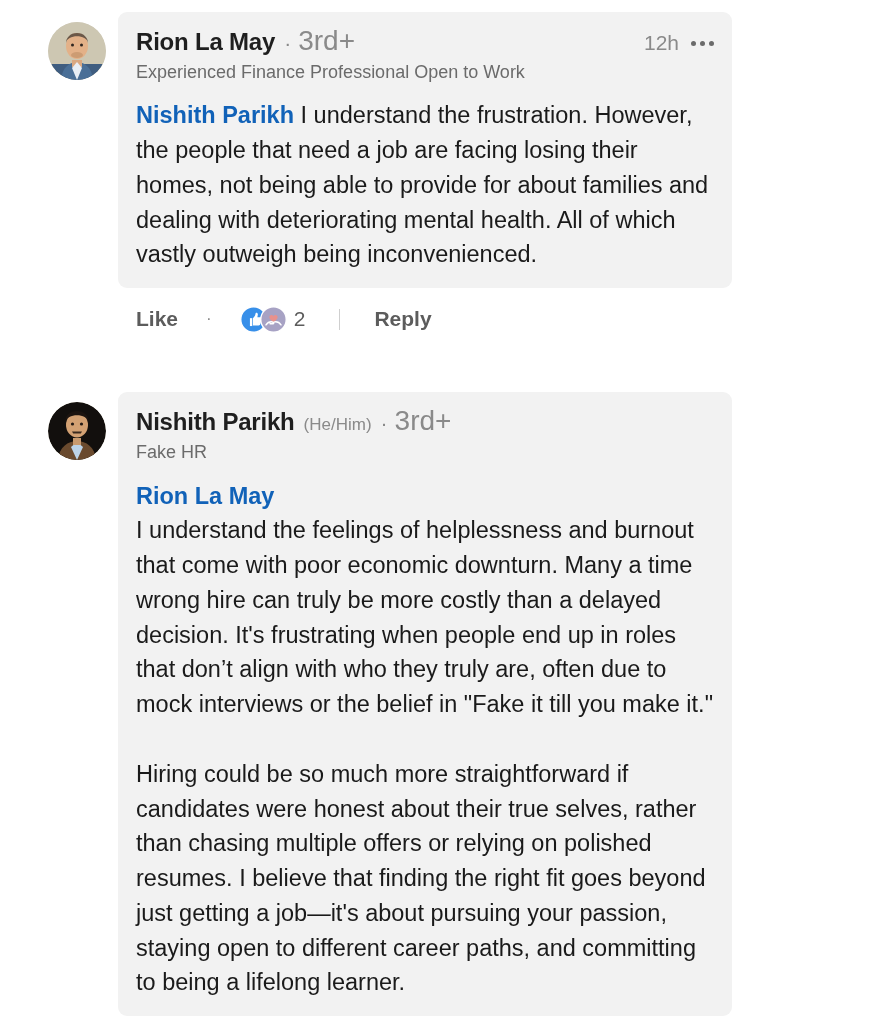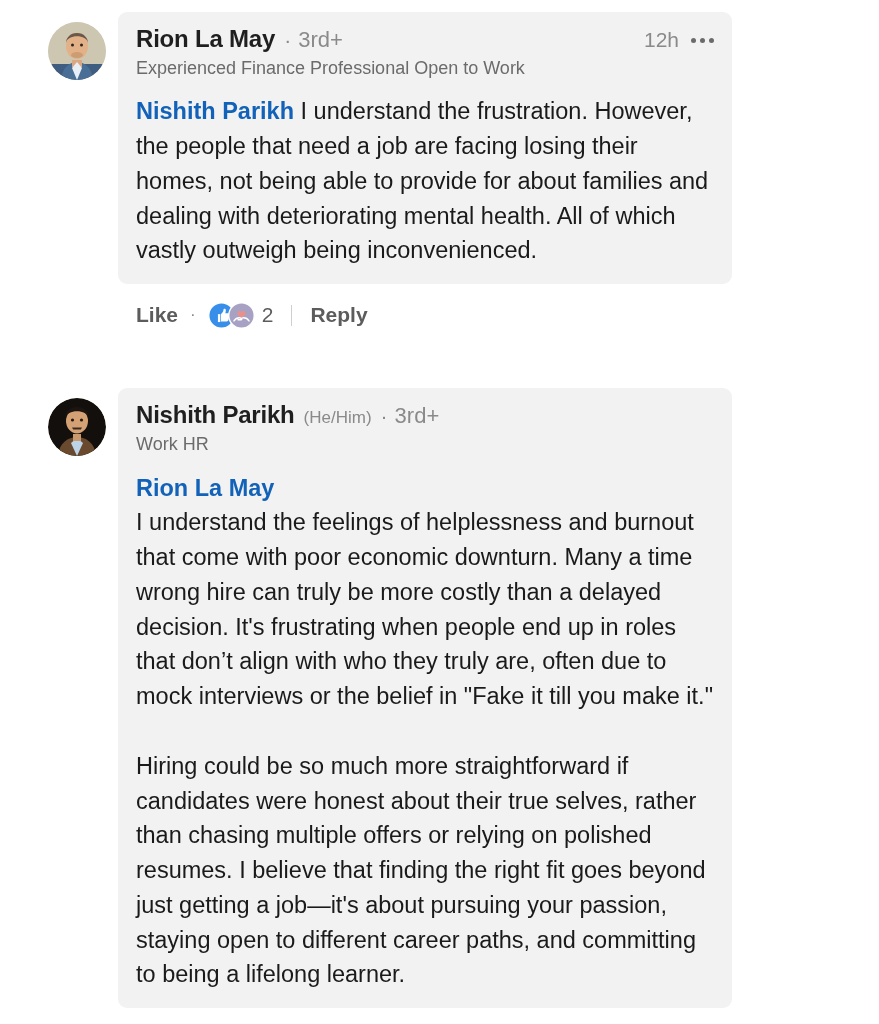--- a/index.html
+++ b/index.html
@@ -88,21 +88,21 @@
     color: #8a8a8a;
     margin-left: 9px;
     white-space: nowrap;
   }
   .degree-dot {
     font-size: 21px;
     color: #8a8a8a;
     margin: 0 7px 0 9px;
   }
   .degree {
-    font-size: 22px;
+    font-size: 28px;
     font-weight: 400;
     color: #8a8a8a;
     white-space: nowrap;
   }
   .hdr-right {
     display: flex;
     align-items: center;
     white-space: nowrap;
     flex: 0 0 auto;
     padding-left: 10px;
@@ -150,20 +150,21 @@
   }
   .mention-block { display: block; }
 
   
   .actions {
     display: flex;
     align-items: center;
     margin-top: 16px;
     padding-left: 18px;
     height: 30px;
+    gap: 16px;
   }
   .act-like, .act-reply {
     font-size: 21px;
     font-weight: 700;
     color: #5c5c5c;
     cursor: pointer;
   }
   .act-sep-dot {
     color: #8a8a8a;
     font-size: 17px;
@@ -312,21 +313,21 @@
 
         <div class="hdr">
           <div class="hdr-left">
             <span class="author">Nishith Parikh</span>
             <span class="pronouns">(He/Him)</span>
             <span class="degree-dot">·</span>
             <span class="degree">3rd+</span>
           </div>
         </div>
 
-        <div class="headline">Work HR</div>
+        <div class="headline">Fake HR</div>
 
         <div class="body-text">
           <p>
               <span class="mention mention-block">Rion La May</span>
             </p>
           <p>I understand the feelings of helplessness and burnout that come with poor economic downturn. Many a time wrong hire can truly be more costly than a delayed decision. It's frustrating when people end up in roles that don’t align with who they truly are, often due to mock interviews or the belief in "Fake it till you make it."</p>
           <p class="spaced">Hiring could be so much more straightforward if candidates were honest about their true selves, rather than chasing multiple offers or relying on polished resumes. I believe that finding the right fit goes beyond just getting a job—it's about pursuing your passion, staying open to different career paths, and committing to being a lifelong learner.</p>
         </div>
 
       </div>

